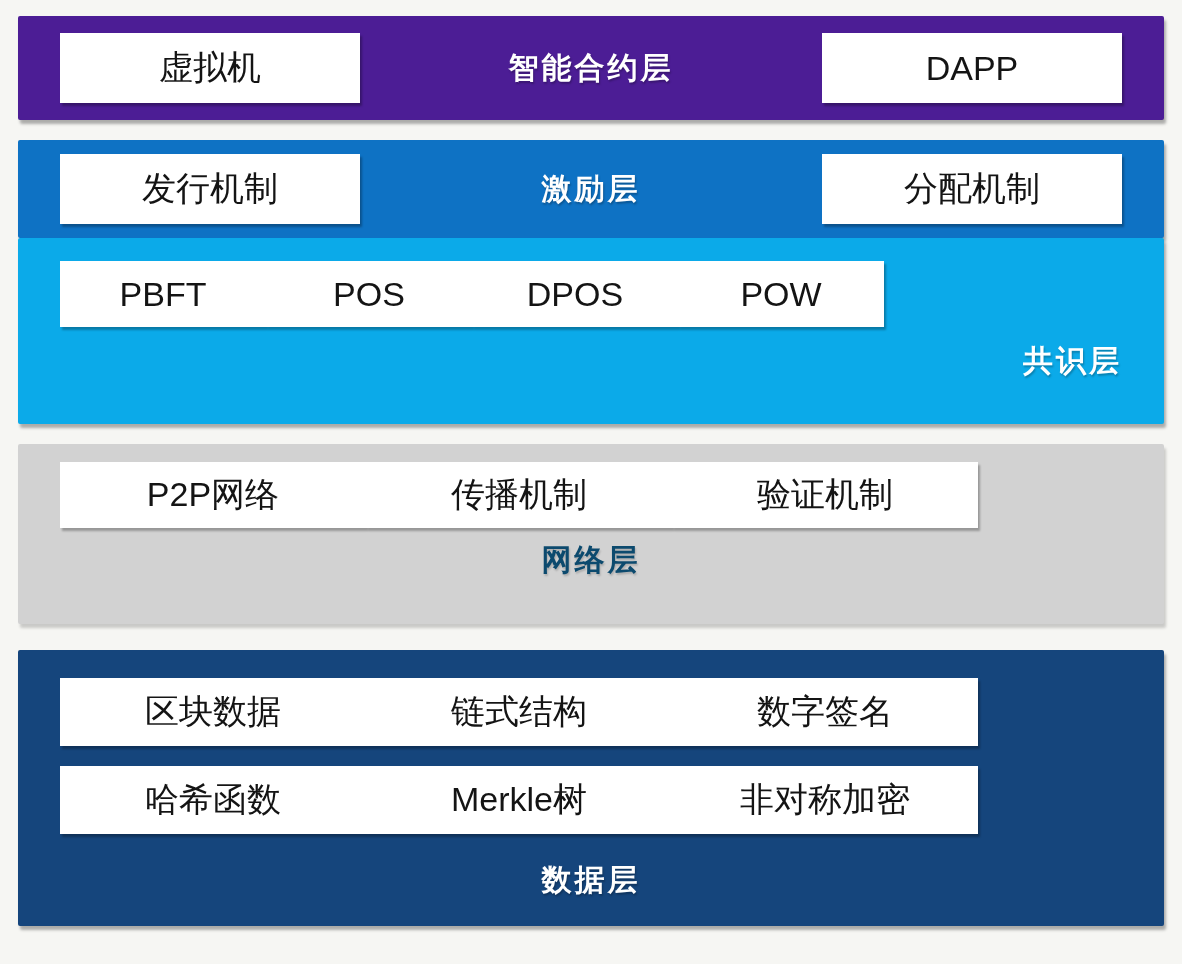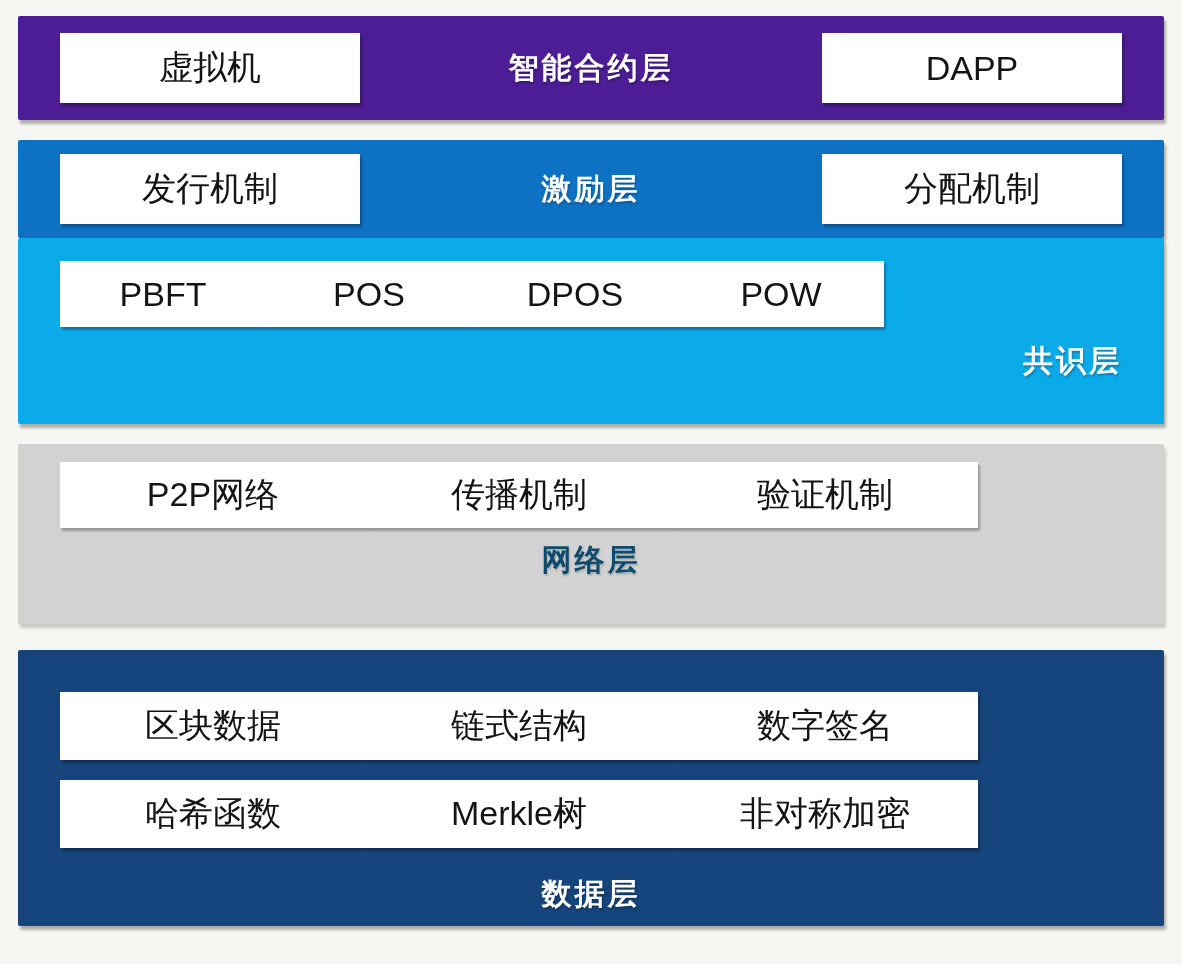--- a/index.html
+++ b/index.html
@@ -101,21 +101,21 @@
   .band-network .band-title {
     color: #0c4a6e;
     margin-top: 12px;
     text-shadow: 1px 2px 2px rgba(0,0,0,0.18);
   }
 
   
   .band-data {
     height: 276px;
     background: #15457c;
-    padding-top: 42px;
+    padding-top: 28px;
   }
   .band-data .wbox { width: 306px; height: 68px; }
   .band-data .box-row + .box-row { margin-top: 20px; }
   .band-data .band-title { color: #ffffff; margin-top: 26px; }
 </style>
 </head>
 <body>
 
 <div class="diagram">
 

